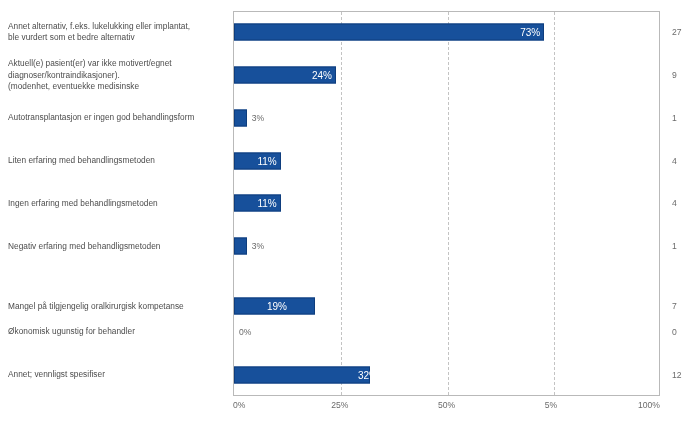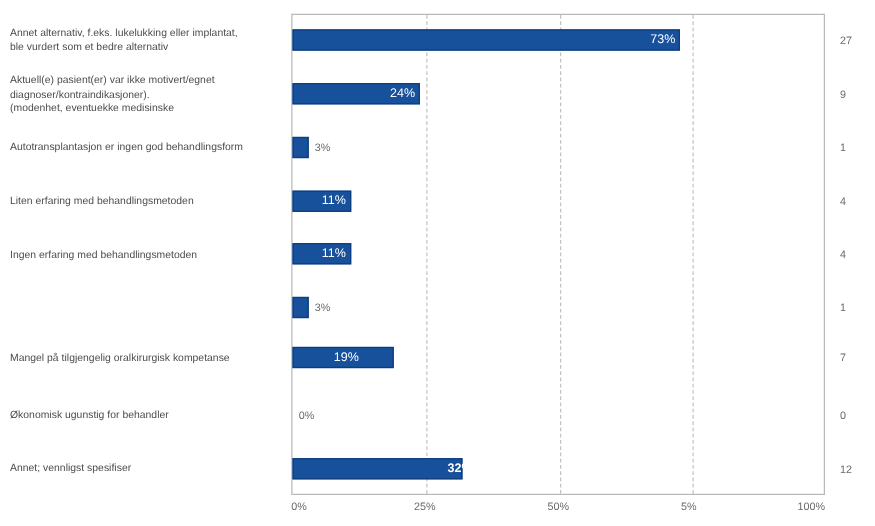--- a/index.html
+++ b/index.html
@@ -195,27 +195,32 @@
             <span>Ingen erfaring med behandlingsmetoden</span>
           </div>
         </div>
         <div class="bar-track" style="height: 42.7778px;">
           <div class="bar" style="width: 46.75px;"></div>
           <div class="bar-value-in" style="left: 0px; width: 46.75px;">11%</div>
         </div>
         <div class="count-label" style="height: 42.7778px;">4</div>
       </div>
       <div class="row" style="top: 224.889px; height: 42.7778px;">
+        <div class="cat-label" style="height: 42.7778px;">
+          <div>
+            <span>Negativ erfaring med behandligsmetoden</span>
+          </div>
+        </div>
         <div class="bar-track" style="height: 42.7778px;">
           <div class="bar" style="width: 12.75px;"></div>
           <div class="bar-value-out" style="left: 12.75px;">3%</div>
         </div>
         <div class="count-label" style="height: 42.7778px;">1</div>
       </div>
-      <div class="row" style="top: 265px; height: 42.7778px;">
+      <div class="row" style="top: 285px; height: 42.7778px;">
         <div class="cat-label" style="height: 42.7778px;">
           <div>
             <span>Mangel på tilgjengelig oralkirurgisk kompetanse</span>
           </div>
         </div>
         <div class="bar-track" style="height: 42.7778px;">
           <div class="bar" style="width: 80.75px;"></div>
           <div class="bar-value-in" style="left: 0px; width: 57px;">19%</div>
         </div>
         <div class="count-label" style="height: 42.7778px;">7</div>
@@ -232,21 +237,21 @@
         <div class="count-label" style="height: 42.7778px;">0</div>
       </div>
       <div class="row" style="top: 353.222px; height: 42.7778px;">
         <div class="cat-label" style="height: 42.7778px;">
           <div>
             <span>Annet; vennligst spesifiser</span>
           </div>
         </div>
         <div class="bar-track" style="height: 42.7778px;">
           <div class="bar" style="width: 136px;"></div>
-          <div class="bar-value-in" style="left: 0px; width: 148px; font-weight: bold;">32%</div>
+          <div class="bar-value-in" style="left: 0px; width: 148px;">32%</div>
         </div>
         <div class="count-label" style="height: 42.7778px;">12</div>
       </div>
     </div>
 
   <div class="xaxis-layer">
       <div class="x-tick" style="left: 233px;">0%</div>
       <div class="x-tick" style="left: 331.25px;">25%</div>
       <div class="x-tick" style="left: 438px;">50%</div>
       <div class="x-tick" style="left: 544.75px;">5%</div>

